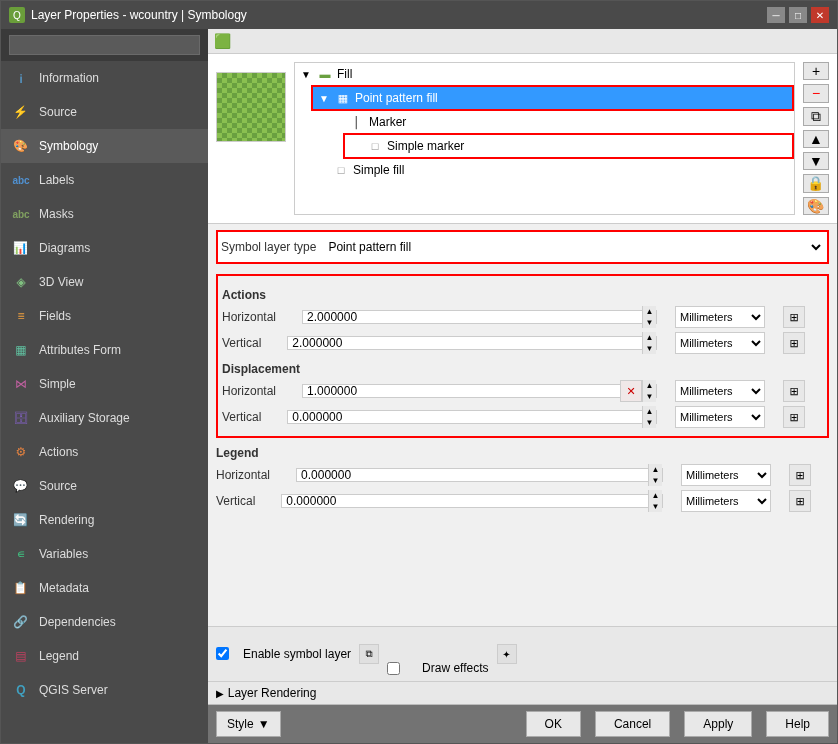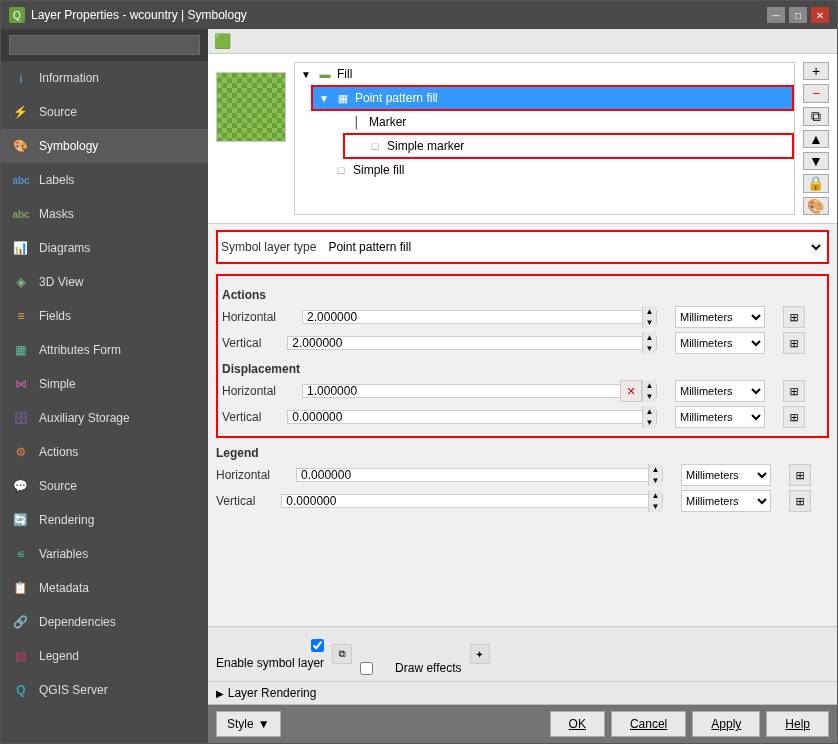--- a/index.html
+++ b/index.html
@@ -87,31 +87,31 @@
     .field-input { flex: 1; border: none; outline: none; font-size: 12px; padding: 0 4px; height: 100%; }
     .field-spinners { display: flex; flex-direction: column; }
     .field-spinner { width: 14px; height: 11px; border: none; background: #e8e8e8; cursor: pointer; font-size: 8px; display: flex; align-items: center; justify-content: center; border-left: 1px solid #ccc; }
     .field-unit-select { height: 22px; font-size: 11px; border: 1px solid #ccc; background: white; min-width: 90px; }
     .field-expr-btn { width: 22px; height: 22px; border: 1px solid #ccc; background: #e8e8e8; cursor: pointer; display: flex; align-items: center; justify-content: center; font-size: 11px; }
     .field-x-btn { width: 22px; height: 22px; border: 1px solid #ccc; background: #f0e8e8; cursor: pointer; display: flex; align-items: center; justify-content: center; font-size: 11px; color: #c00; }
 
     .highlighted-section { border: 2px solid red; padding: 4px; margin-bottom: 4px; }
 
     .bottom-bar { padding: 6px 8px; background: #e8e8e8; border-top: 1px solid #ccc; display: flex; align-items: center; gap: 8px; }
-    .enable-check { display: flex; align-items: flex-end; gap: 4px; flex-direction: column; }
+    .enable-check { display: flex; align-items: flex-start; gap: 14px; }
     .effects-check { display: flex; align-items: center; gap: 22px; margin-top: 28px; }
     .effects-btn { width: 20px; height: 20px; border: 1px solid #ccc; background: #e0e0e0; display: flex; align-items: center; justify-content: center; font-size: 10px; cursor: pointer; }
 
     .layer-rendering-bar { padding: 4px 8px; background: #e8e8e8; border-top: 1px solid #ccc; display: flex; align-items: center; gap: 4px; cursor: pointer; }
     .lr-arrow { font-size: 10px; }
 
     .footer { padding: 6px 8px; background: #737373; border-top: 1px solid #bbb; display: flex; align-items: center; justify-content: space-between; }
     .footer-left { display: flex; align-items: center; gap: 4px; }
     .style-btn { height: 26px; padding: 0 10px; border: 1px solid #aaa; background: #e8e8e8; cursor: pointer; font-size: 12px; display: flex; align-items: center; gap: 4px; }
-    .footer-right { display: flex; gap: 6px; text-decoration: underline; }
+    .footer-right { display: flex; gap: 14px; }
     .footer-btn { height: 26px; padding: 0 18px; border: 1px solid #aaa; background: #e8e8e8; cursor: pointer; font-size: 12px; }
   </style>
 </head>
 <body>
 
 <div class="window">
 
   <div class="title-bar">
     <div class="title-bar-left">
       <div class="title-bar-icon">Q</div>

